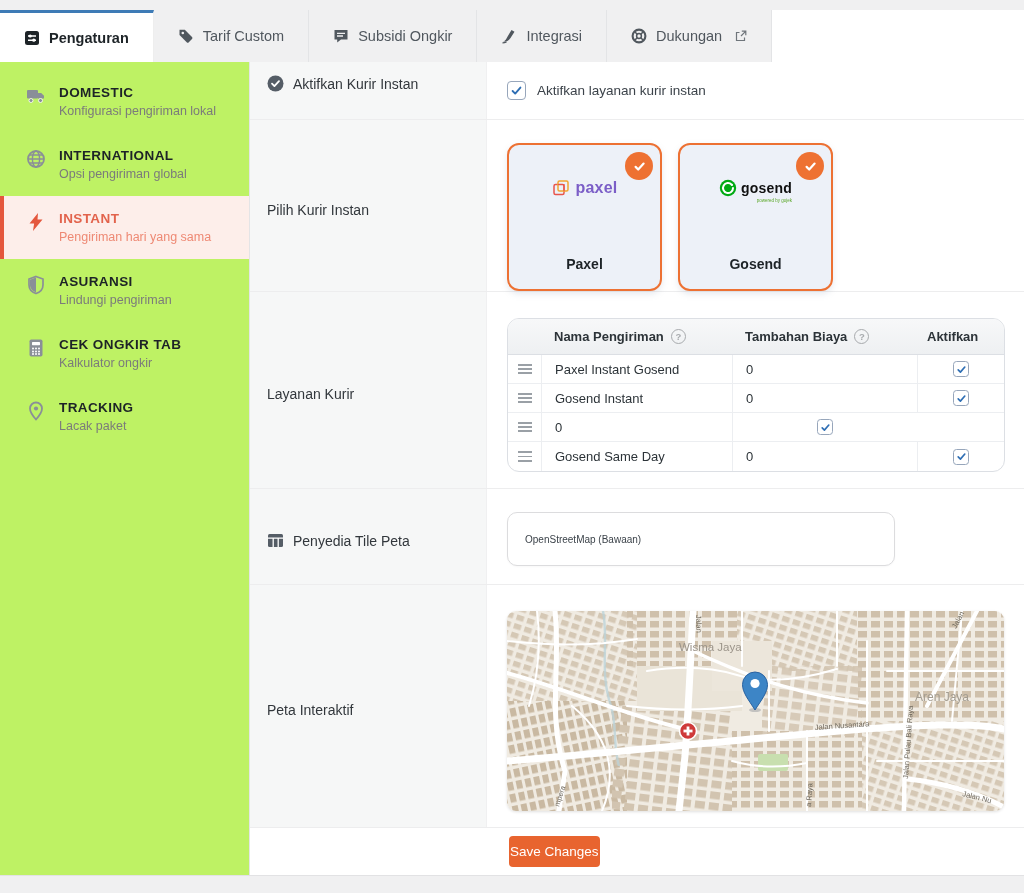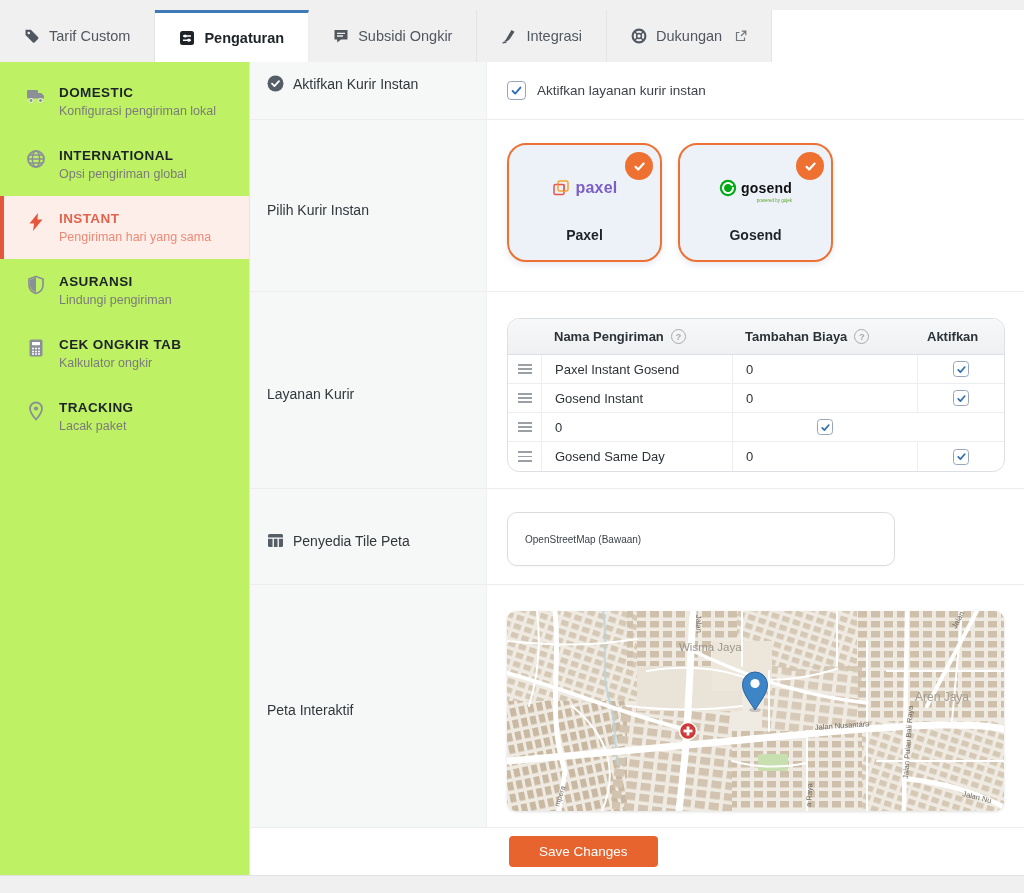--- a/index.html
+++ b/index.html
@@ -43,22 +43,22 @@
   
   .checkbox { width:19px; height:19px; border:1.5px solid #97a6bb; border-radius:4px; background:#fff;
               display:inline-flex; align-items:center; justify-content:center; cursor:pointer; flex:none; }
   .checkbox svg { width:13px; height:13px; }
   .checkbox.small { width:16px; height:16px; border-radius:3.5px; }
   .checkbox.small svg { width:11px; height:11px; }
 
   
   .r2 { height:172px; }
   .cards { display:flex; gap:16px; padding-top:23px; }
-  .courier-card { position:relative; width:155px; height:119px; background:#edf1f8; border:2px solid #ed7133;
-                  border-radius:19px; box-shadow:0 3px 6px rgba(160,170,190,.25); cursor:pointer; }
+  .courier-card { position:relative; width:155px; height:148px; background:#edf1f8; border:2px solid #ed7133;
+                  border-radius:12px; box-shadow:0 3px 6px rgba(160,170,190,.25); cursor:pointer; }
   .courier-card .badge { position:absolute; top:7px; right:7px; width:28px; height:28px; border-radius:50%;
                          background:#ee7132; display:flex; align-items:center; justify-content:center; }
   .courier-card .badge svg { width:13px; height:13px; }
   .courier-card .logo { position:absolute; top:34px; left:0; right:0; display:flex; align-items:center; justify-content:center; gap:6px; }
   .courier-card .cname { position:absolute; bottom:17px; left:0; right:0; text-align:center;
                          font-size:14px; font-weight:bold; color:#1d2327; }
   .paxel-word { font-size:16px; font-weight:bold; color:#7b5ec7; letter-spacing:.2px; }
   .gosend-wrap { display:flex; flex-direction:column; align-items:center; line-height:1; }
   .gosend-top { display:flex; align-items:center; gap:4px; }
   .gosend-word { font-size:14px; font-weight:bold; color:#111; letter-spacing:.2px; }
@@ -90,52 +90,52 @@
                 box-shadow:0 1px 2px rgba(0,0,0,.03); cursor:pointer; }
 
   
   .r5 { height:243px; }
   .map-wrap { margin-top:26px; width:497px; height:200px; border-radius:9px; overflow:hidden;
               box-shadow:0 1px 3px rgba(0,0,0,.12); cursor:grab; }
 
   
   .save-row { height:47px; background:#fff; display:flex; align-items:center; padding-left:259px; }
   .save-btn { background:#e8642f; color:#fff; border:none; border-radius:4px; font-size:13.5px;
-              padding:8px 30px; font-family:"Liberation Sans",sans-serif; cursor:pointer; }
+              padding:8px 1px; font-family:"Liberation Sans",sans-serif; cursor:pointer; }
   .footer { height:18px; background:#f0f0f1; border-top:1px solid #e2e2e4; }
 
   svg { display:block; }
 </style>
 </head>
 <body>
 
 <div class="page">
 
   <div class="topstrip"></div>
 
   <div class="tabbar">
-    <div class="tab">
-      <span class="ticon">
-        <svg viewBox="0 0 16 16">
-            <path d="M1.5 1.8v5.2l7.2 7.2a1.5 1.5 0 0 0 2.1 0l3.2-3.2a1.5 1.5 0 0 0 0-2.1L6.8 1.8z" fill="#50575e"></path>
-            <circle cx="4.8" cy="5" r="1.3" fill="#f0f0f1"></circle>
-          </svg>
-      </span>
-      <span>Tarif Custom</span>
-    </div>
     <div class="tab active">
       <span class="ticon">
         <svg viewBox="0 0 16 16">
             <rect x="1" y="1" width="14" height="14" rx="2.5" fill="#1d2327"></rect>
             <path d="M4 6h8M4 10.2h8" stroke="#fff" stroke-width="1.4"></path>
             <circle cx="6.2" cy="6" r="1.6" fill="#fff"></circle>
             <circle cx="9.8" cy="10.2" r="1.6" fill="#fff"></circle>
           </svg>
       </span>
       <span>Pengaturan</span>
+    </div>
+    <div class="tab">
+      <span class="ticon">
+        <svg viewBox="0 0 16 16">
+            <path d="M1.5 1.8v5.2l7.2 7.2a1.5 1.5 0 0 0 2.1 0l3.2-3.2a1.5 1.5 0 0 0 0-2.1L6.8 1.8z" fill="#50575e"></path>
+            <circle cx="4.8" cy="5" r="1.3" fill="#f0f0f1"></circle>
+          </svg>
+      </span>
+      <span>Tarif Custom</span>
     </div>
     <div class="tab">
       <span class="ticon">
         <svg viewBox="0 0 16 16">
             <path d="M1.5 2h13v9.5H8l-3.8 3v-3H1.5z" fill="#50575e"></path>
             <path d="M4 5.3h8M4 8h6" stroke="#f0f0f1" stroke-width="1.3"></path>
           </svg>
       </span>
       <span>Subsidi Ongkir</span>
     </div>

